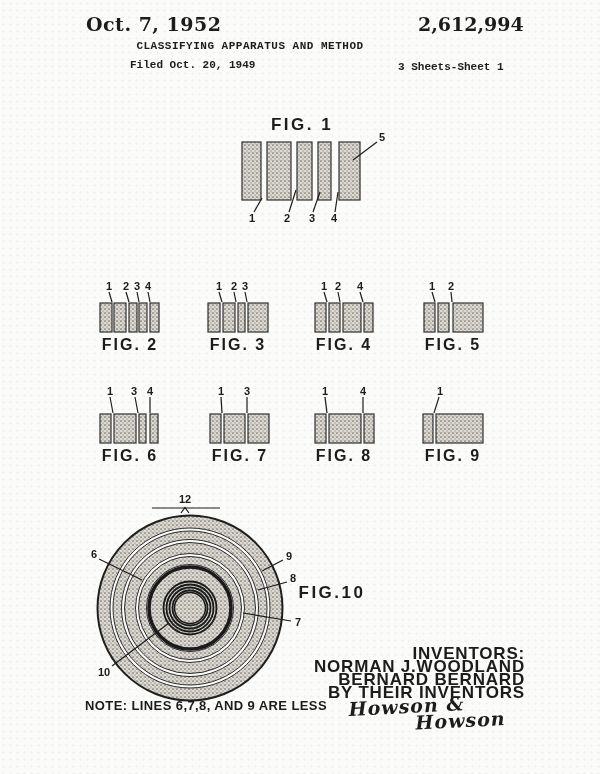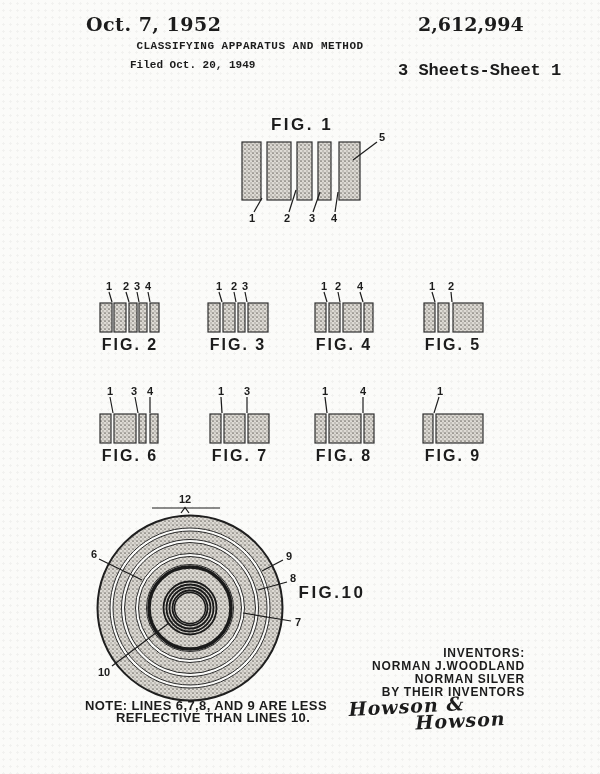--- a/index.html
+++ b/index.html
@@ -13,24 +13,24 @@
     font-family:"Liberation Sans", sans-serif;
     color:#1c1c1c;
     padding-left:28px;
   }
   .abs{position:absolute;}
   .hdr-date{left:86px;top:13px;font-family:"DejaVu Serif",serif;font-weight:bold;font-size:19px;letter-spacing:0.5px;}
   .hdr-author{left:0;top:20px;width:600px;text-align:center;font-weight:bold;font-size:13px;letter-spacing:1.5px;}
   .hdr-num{left:418px;top:13px;width:95px;text-align:right;font-family:"DejaVu Serif",serif;font-weight:bold;font-size:19px;}
   .hdr-title{left:0;top:40px;width:500px;text-align:center;font-family:"Liberation Mono",monospace;font-weight:bold;font-size:11px;letter-spacing:0.5px;}
   .hdr-filed{left:85px;top:59px;font-family:"Liberation Mono",monospace;font-weight:bold;font-size:11px;margin-left:45px;}
-  .hdr-sheet{left:398px;top:61px;font-family:"Liberation Mono",monospace;font-weight:bold;font-size:17px;}
+  .hdr-sheet{left:398px;top:61px;font-family:"Liberation Mono",monospace;font-weight:bold;font-size:11px;}
   .note{left:85px;top:700px;font-weight:bold;font-size:13px;letter-spacing:0.4px;line-height:12px;}
   .note .l2{padding-left:31px;}
-  .credits{right:103px;top:647px;text-align:right;font-weight:bold;font-size:12px;letter-spacing:0.8px;line-height:13px;}
+  .credits{right:103px;top:647px;text-align:right;font-weight:bold;font-size:17px;letter-spacing:0.8px;line-height:13px;}
   .signature{left:349px;top:697px;font-family:"DejaVu Serif",serif;font-style:italic;font-weight:bold;font-size:19px;letter-spacing:1px;transform:rotate(-3deg);line-height:17px;}
   .signature .s2{margin-left:66px;}
   svg text{fill:#1c1c1c;}
   .lbl{font:bold 11px "Liberation Sans",sans-serif;}
   .cap{font:600 16px "Liberation Sans",sans-serif;letter-spacing:2px;}
   .cap1{font:600 17px "Liberation Sans",sans-serif;letter-spacing:2.5px;}
   .bar{fill:url(#stip);stroke:#2f2f2f;stroke-width:1.2;}
   .ldr{stroke:#1c1c1c;stroke-width:1.2;fill:none;}
 </style>
 </head>
@@ -209,27 +209,26 @@
       <line class="ldr" x1="291" y1="621" x2="243" y2="613"></line>
       <text class="lbl" x="298" y="626" text-anchor="middle">7</text>
       <line class="ldr" x1="112" y1="666" x2="169" y2="623"></line>
       <text class="lbl" x="104" y="676" text-anchor="middle">10</text>
       <text class="cap1" x="332" y="598" text-anchor="middle">FIG.10</text>
     </g>
   </svg>
 
   <div class="abs note">
     <div class="l1">NOTE: LINES 6,7,8, AND 9 ARE LESS</div>
-    <div class="l2">REFLECTIVE THAN LINES 10.</div>
   </div>
 
   <div class="abs credits">
     <div>INVENTORS:</div>
     <div>NORMAN J.WOODLAND</div>
-    <div>NORMAN SILVER</div>
+    <div>BERNARD BERNARD</div>
     <div>BY THEIR INVENTORS</div>
   </div>
 
   <div class="abs signature">
     <div class="s1">Howson &amp;</div>
     <div class="s2">Howson</div>
   </div>
 
 </div>
 

